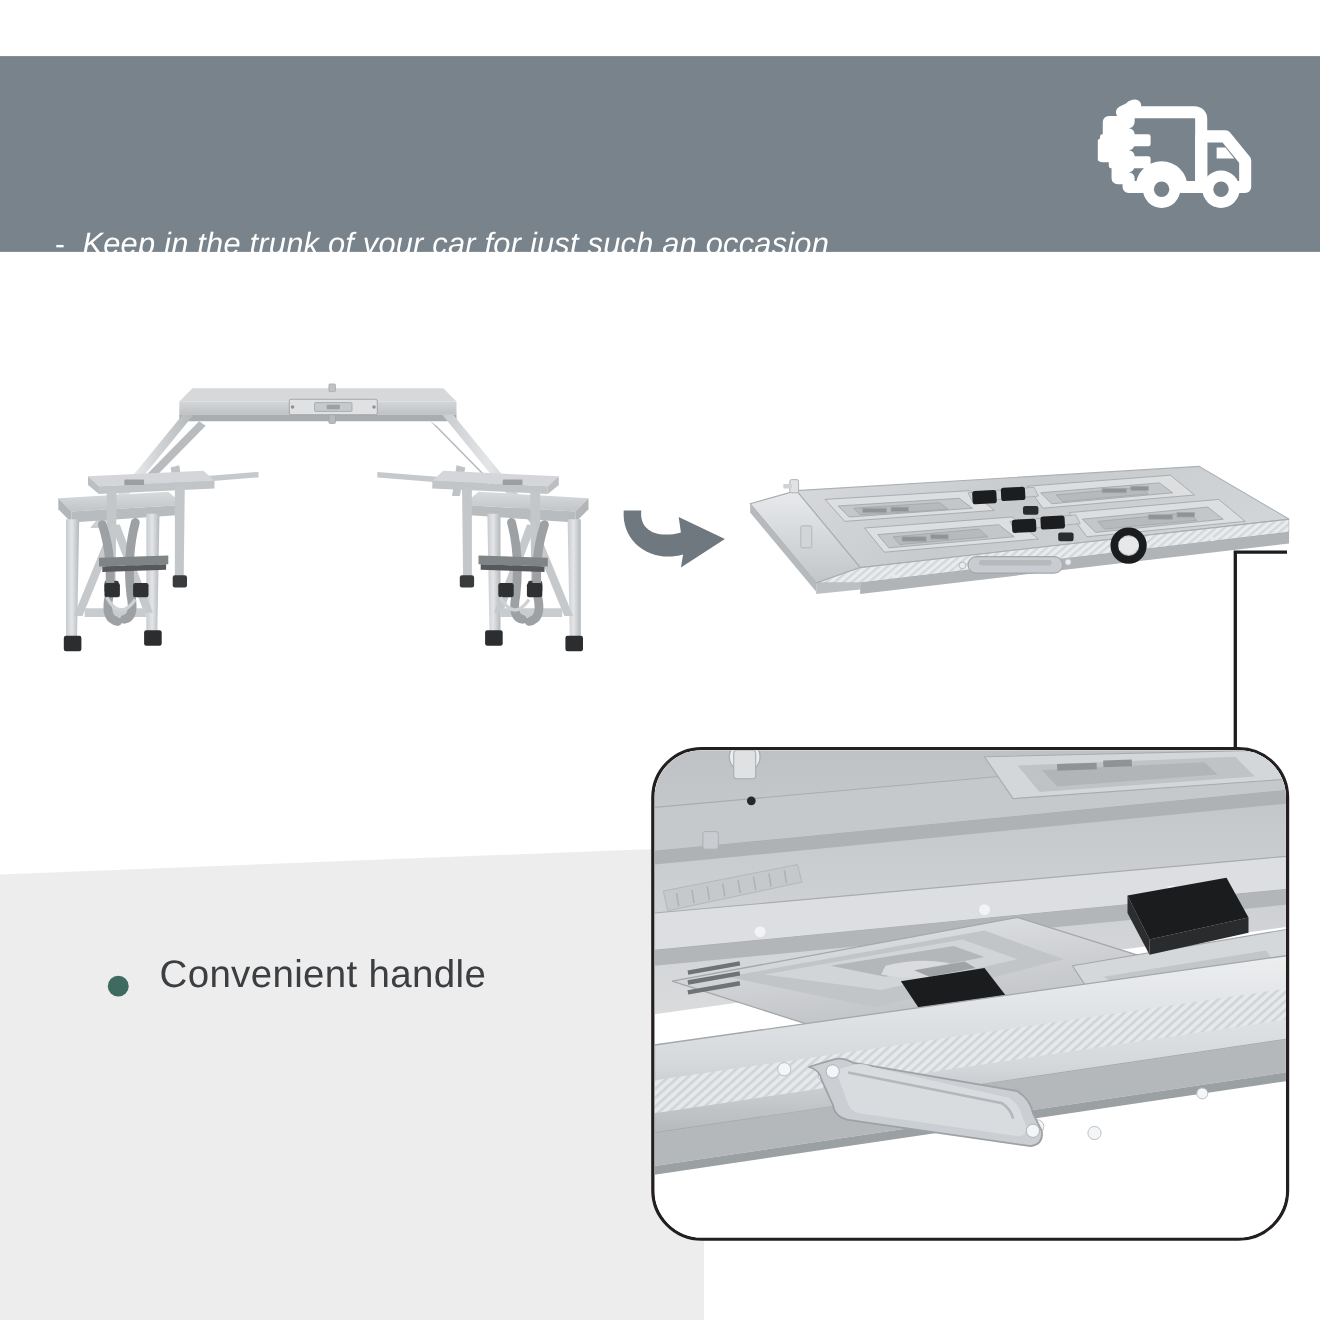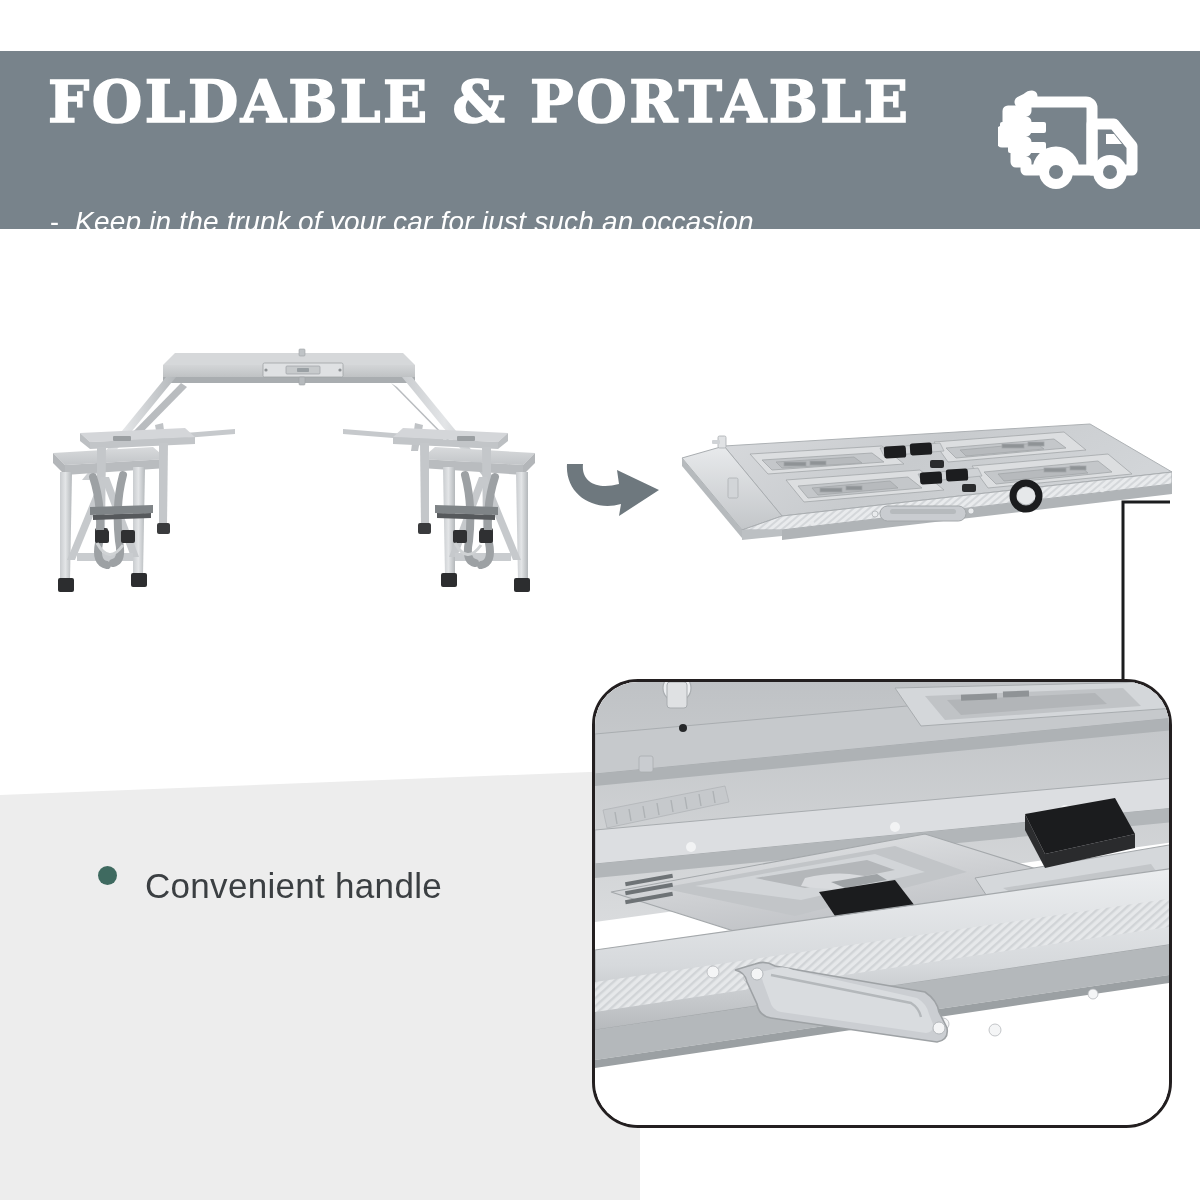--- a/index.html
+++ b/index.html
@@ -111,21 +111,21 @@
     width: 640px;
     height: 430px;
   }
 
   
   #feature-row {
     position: absolute;
     left: 98px;
     top: 866px;
     display: flex;
-    align-items: flex-start;
+    align-items: flex-end;
     gap: 28px;
   }
   #feature-bullet {
     width: 19px;
     height: 19px;
     border-radius: 50%;
     background: #3f6a60;
     flex: none;
   }
   #feature-label {
@@ -149,21 +149,20 @@
     overflow: hidden;
     box-sizing: border-box;
   }
   #detail-panel svg { display: block; }
 </style>
 </head>
 <body>
 
 <div id="header-band">
 
-  <div id="header-title">FOLDABLE &amp; PORTABLE</div>
 
   <div id="header-subtitle-row">
     <span id="header-dash">-</span>
     <span id="header-subtitle">Keep in the trunk of your car for just such an occasion</span>
   </div>
 
   <div id="truck-icon">
     <svg viewBox="0 0 140 112" width="140" height="112" aria-hidden="true">
 
       <rect x="2" y="38" width="46" height="11" rx="2" fill="#ffffff"></rect>

